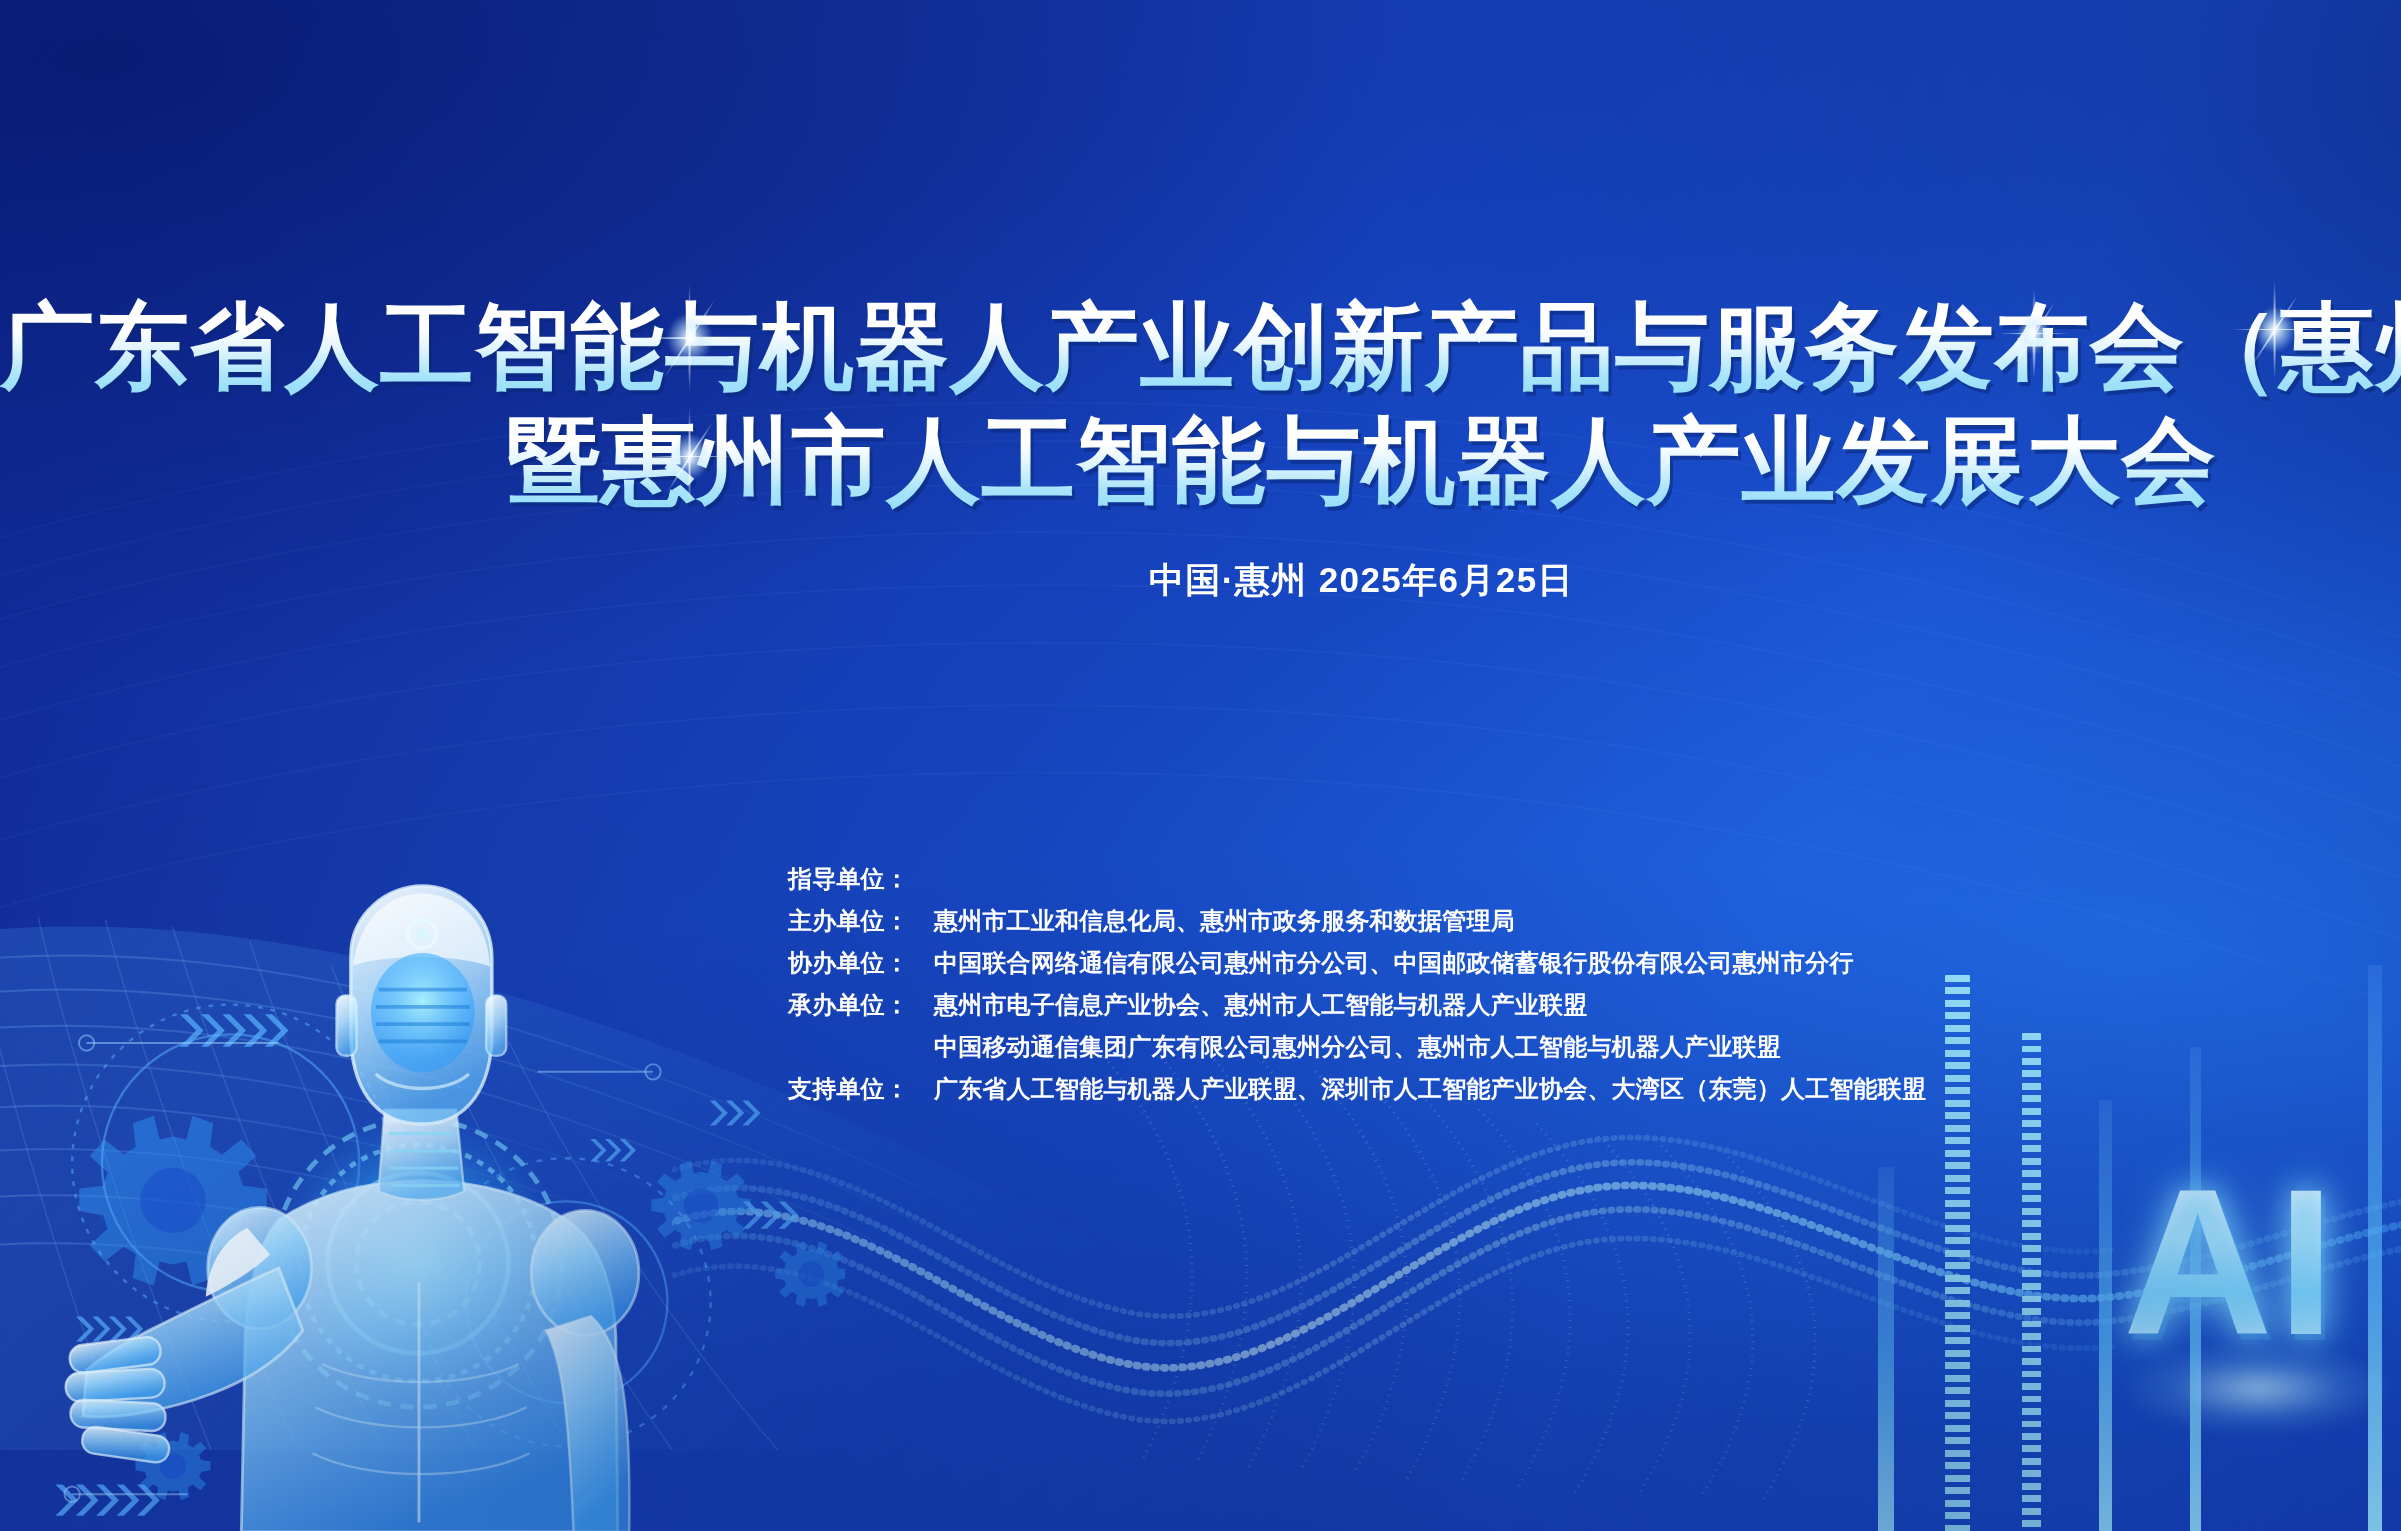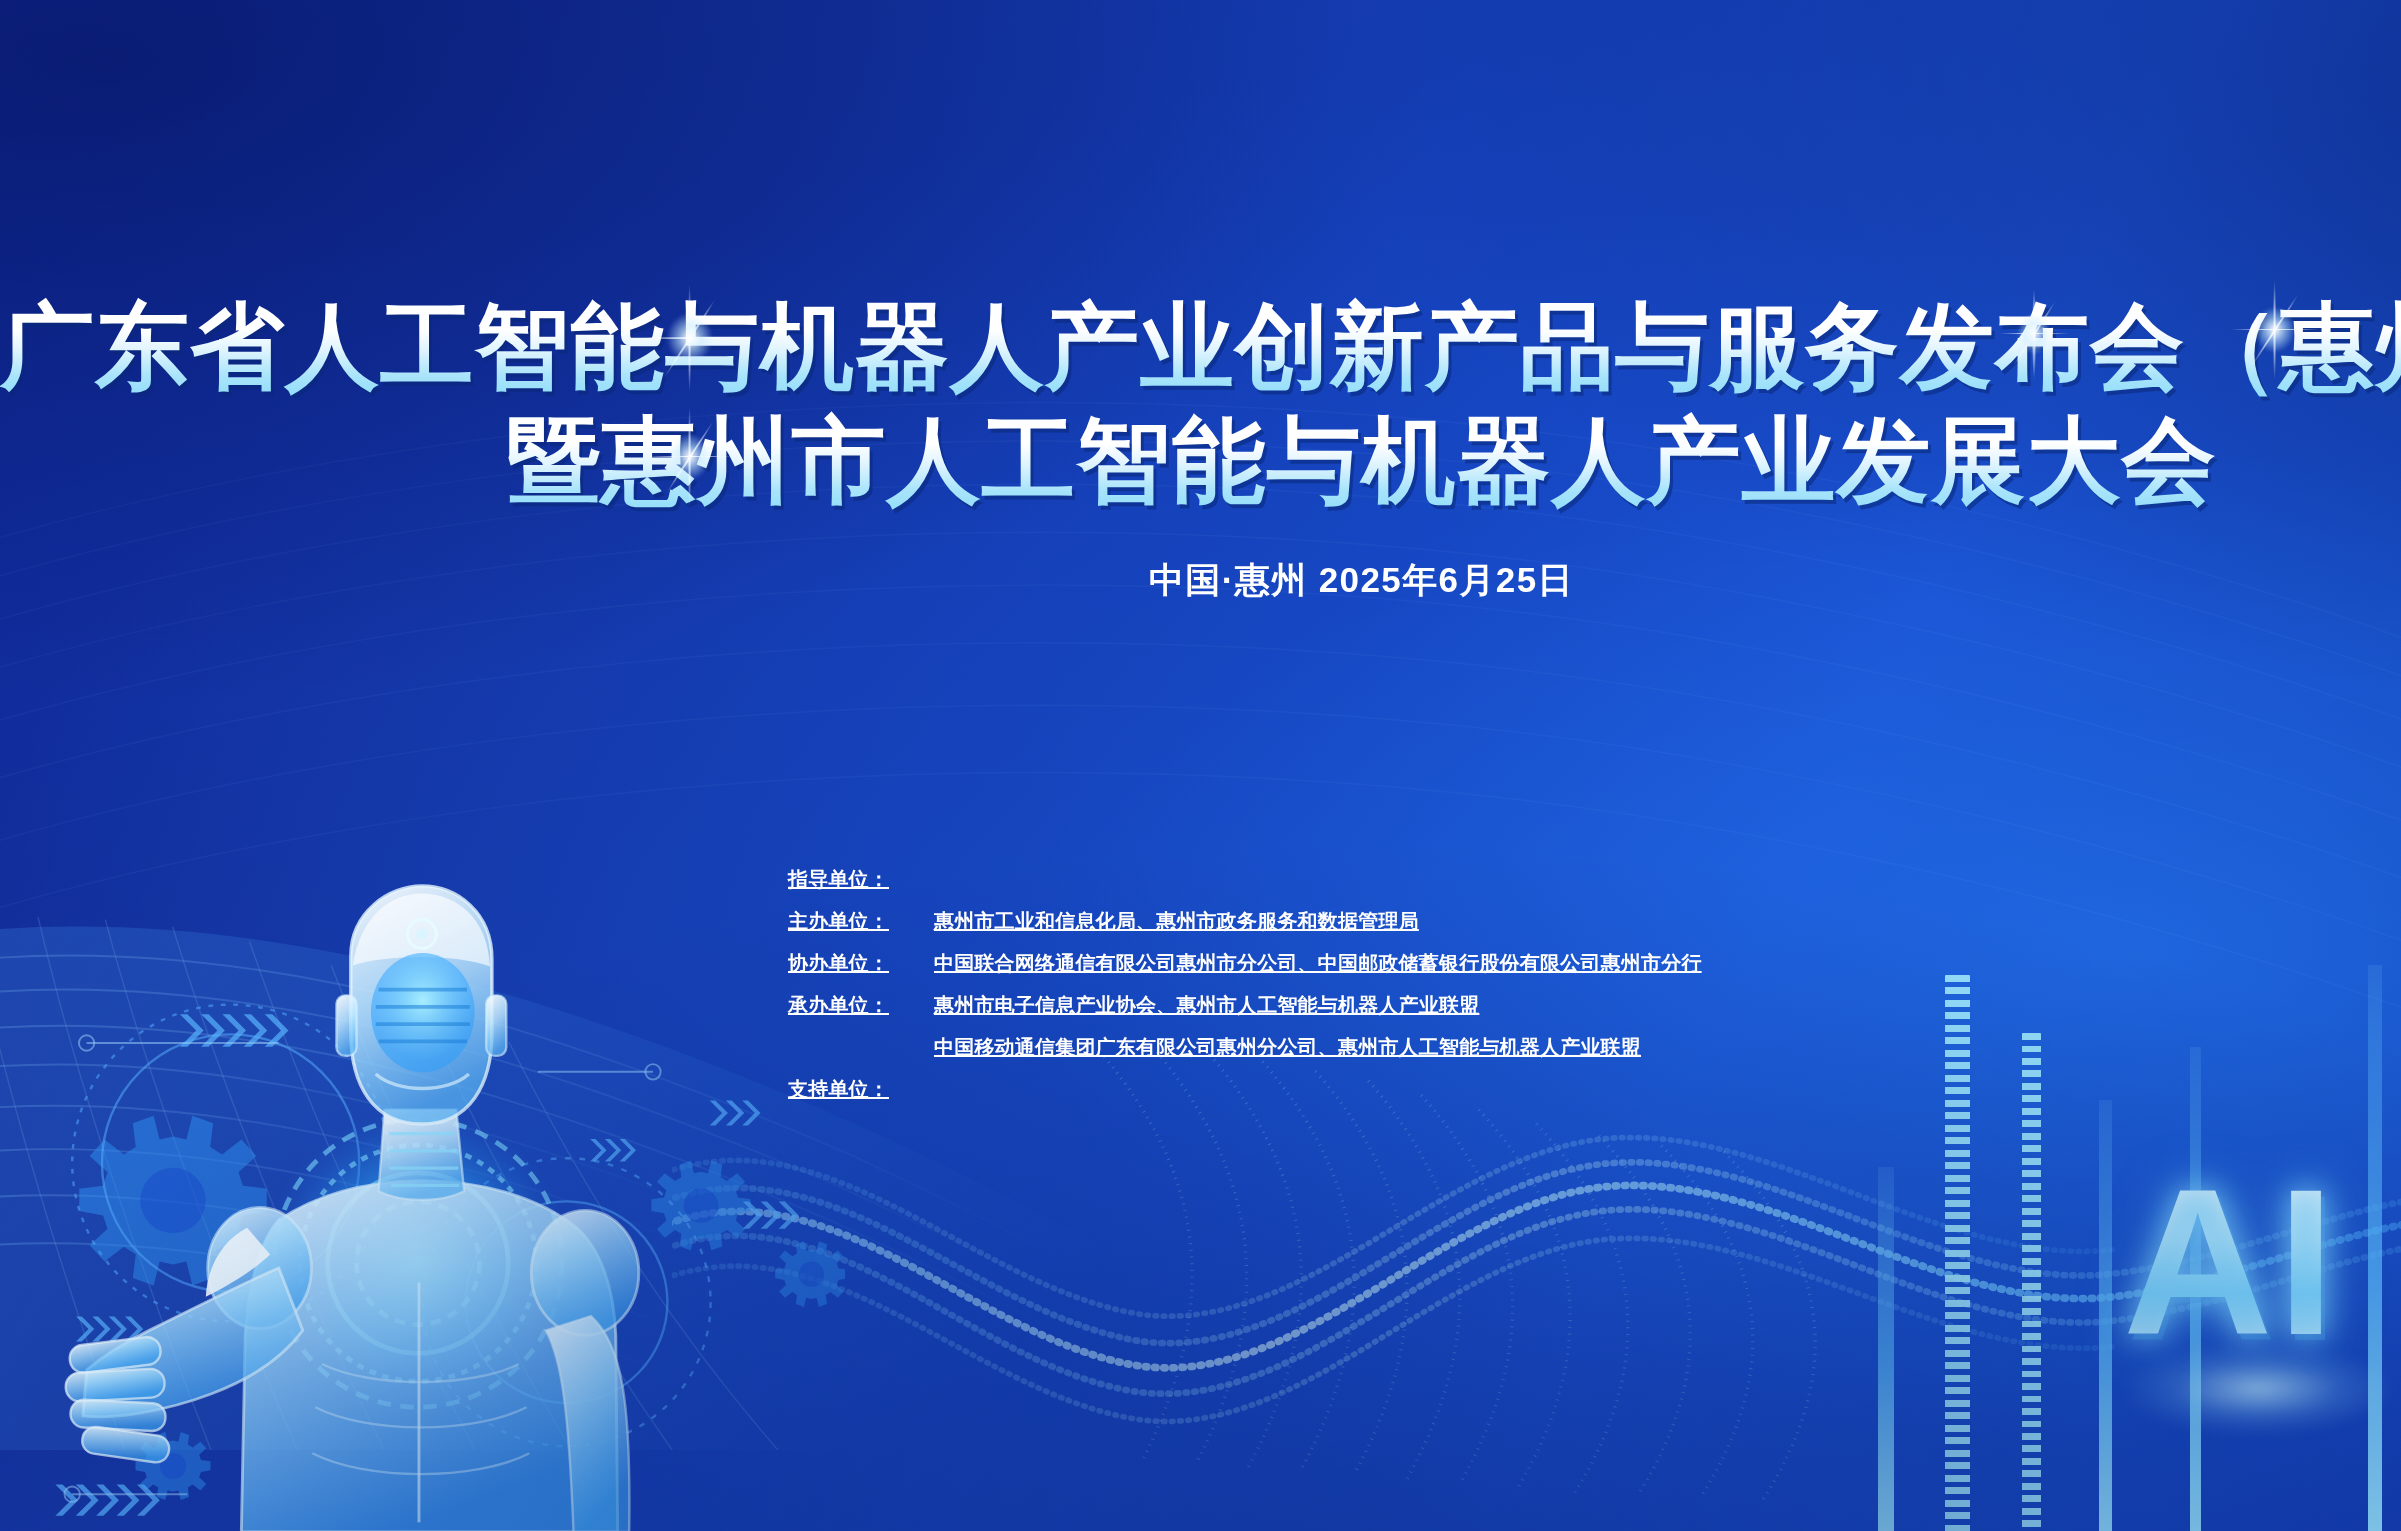--- a/index.html
+++ b/index.html
@@ -108,21 +108,21 @@
 
   .subtitle{
     position:absolute;left:0;right:0;top:557px;text-align:center;
     font-size:35px;line-height:46px;font-weight:700;color:#ffffff;
     letter-spacing:1.4px;
   }
 
   
   .org-block{
     position:absolute;left:788px;top:867px;
-    font-size:20px;line-height:24px;color:#ffffff;font-weight:700;text-decoration:underline;
+    font-size:24px;line-height:24px;color:#ffffff;font-weight:700;
   }
   .org-row{display:flex;align-items:baseline;margin-bottom:18px;}
   .org-row:last-child{margin-bottom:12px;}
   .org-label{
     width:146px;flex:0 0 146px;white-space:nowrap;letter-spacing:0.2px;
   }
   .org-value{white-space:nowrap;letter-spacing:0.2px;}
   .org-row.cont .org-label{visibility:hidden;}
 </style>
 </head>
@@ -468,18 +468,19 @@
         <div class="org-row">
           <div class="org-label">承办单位：</div>
           <div class="org-value">惠州市电子信息产业协会、惠州市人工智能与机器人产业联盟</div>
         </div>
         <div class="org-row cont">
           <div class="org-label">协办单位：</div>
           <div class="org-value">中国移动通信集团广东有限公司惠州分公司、惠州市人工智能与机器人产业联盟</div>
         </div>
         <div class="org-row">
           <div class="org-label">支持单位：</div>
+          <div class="org-value">广东省人工智能与机器人产业联盟、深圳市人工智能产业协会、大湾区（东莞）人工智能联盟</div>
         </div>
       </div>
 
   </div>
 </div>
 
 
 </body></html>

